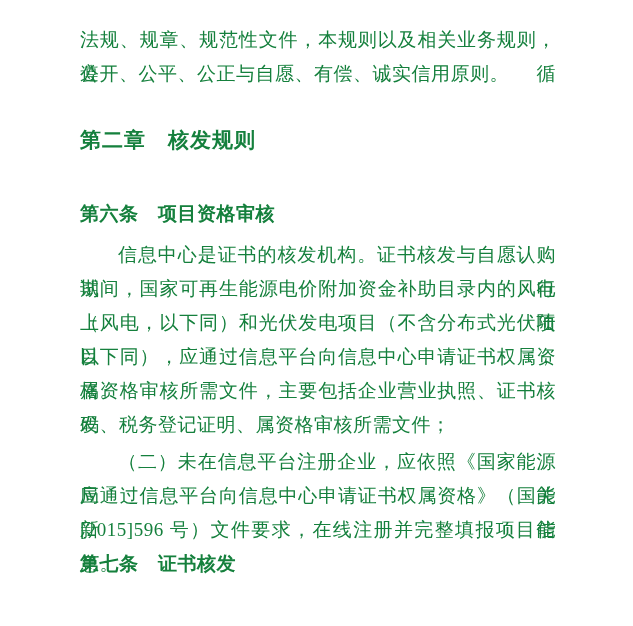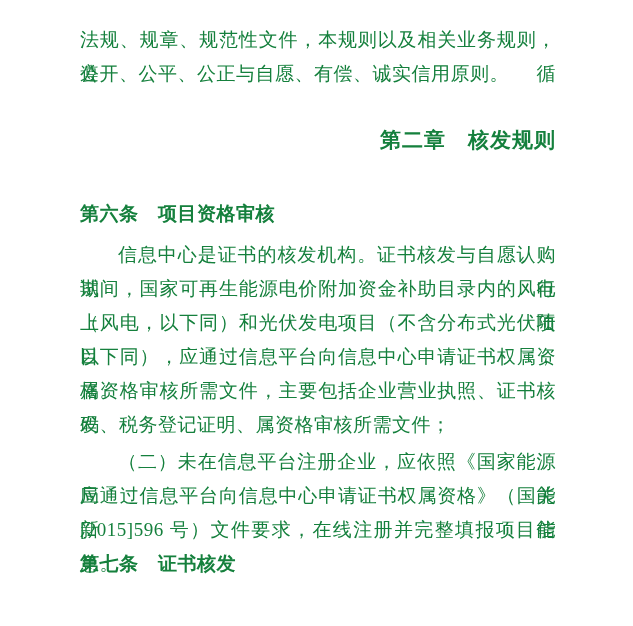--- a/index.html
+++ b/index.html
@@ -38,21 +38,21 @@
   }
   .line.gap-before {
     margin-top: 3px;
   }
   .chapter-heading {
     margin-top: 31px;
     font-size: 21px;
     line-height: 36px;
     height: 36px;
     font-weight: bold;
-    text-align: right;
+    text-align: left;
     letter-spacing: 1px;
   }
   .article-heading {
     font-size: 19px;
     line-height: 34px;
     height: 34px;
     font-weight: bold;
     text-align: center;
     text-align-last: left;
     letter-spacing: 0.5px;

